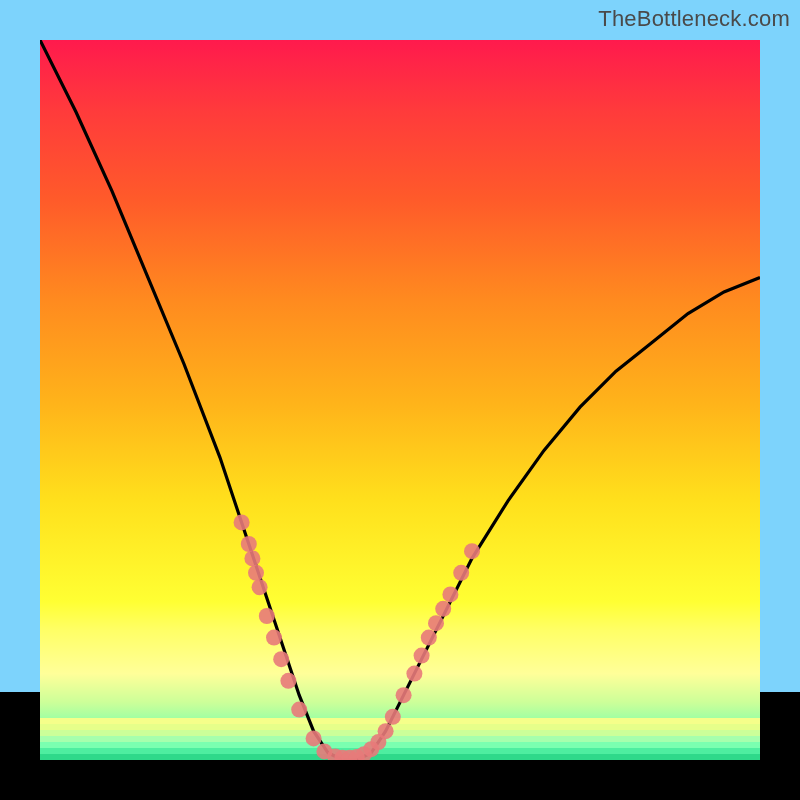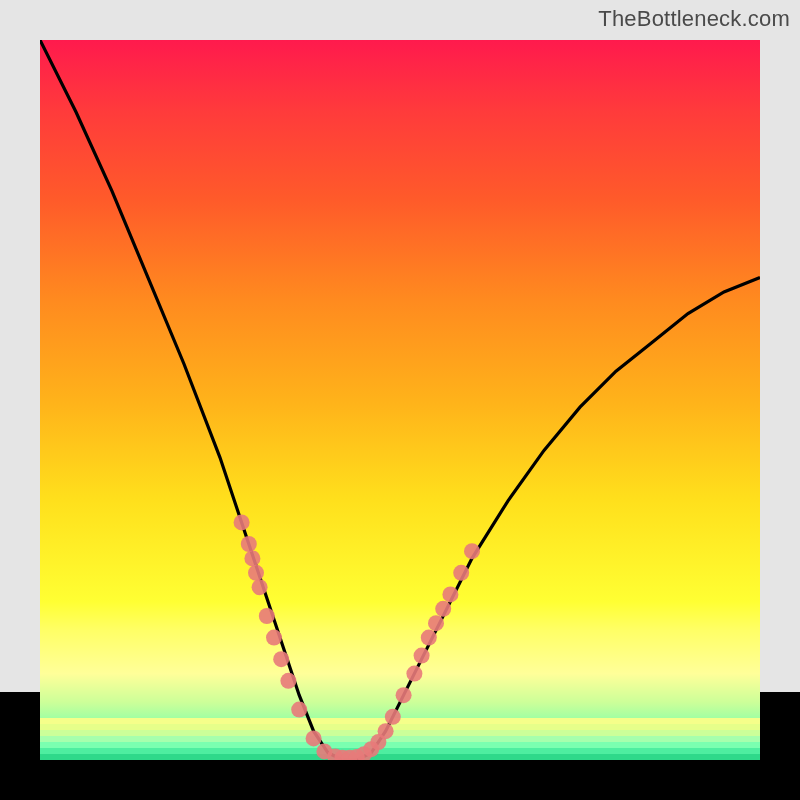--- a/index.html
+++ b/index.html
@@ -9,21 +9,21 @@
     height: 800px;
     background: #000;
     overflow: hidden;
   }
   .frame {
     position: absolute;
     left: 0;
     top: 0;
     width: 800px;
     height: 692px;
-    background: #e5e5e5;
+    background: #7dd3fc;
   }
   .plot {
     position: absolute;
     left: 40px;
     top: 40px;
     width: 720px;
     height: 720px;
     background: linear-gradient(to bottom,
       #ff1a4d 0%,
       #ff3b3b 10%,

